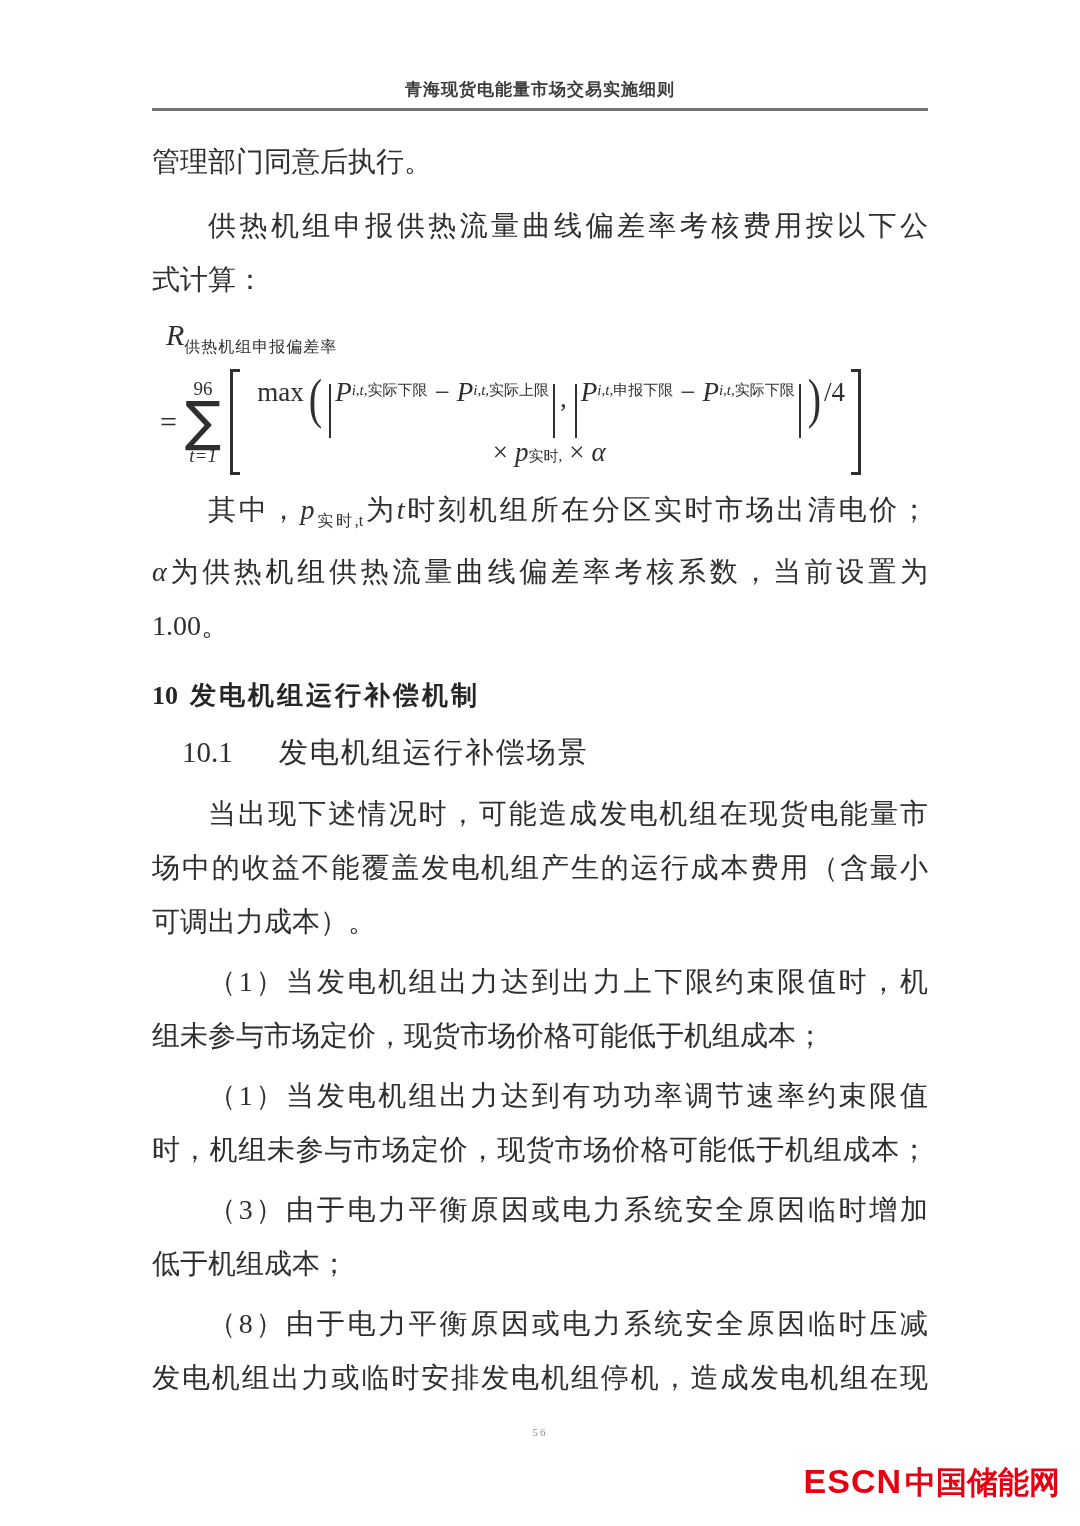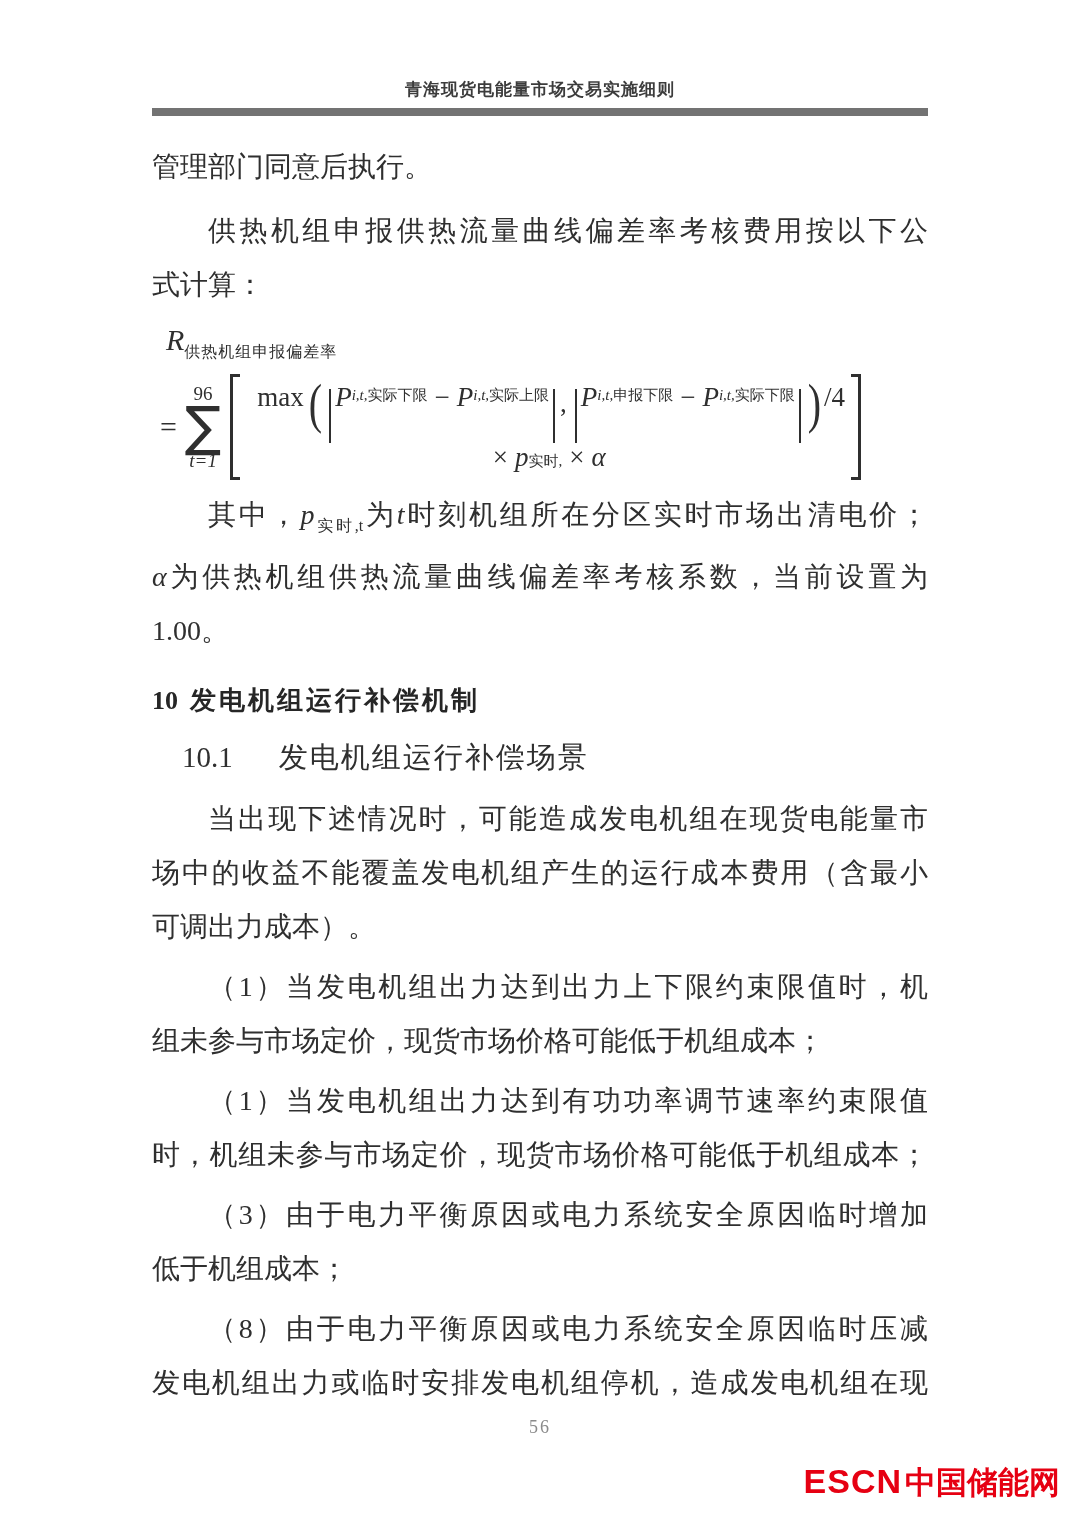--- a/index.html
+++ b/index.html
@@ -12,21 +12,21 @@
     font-family:"Liberation Serif","DejaVu Serif",serif;
     color:#2f2f2f;
     overflow:hidden;
   }
   .doc-header {
     text-align:center;
     font-family:"Liberation Sans","DejaVu Sans",sans-serif;
     font-size:17px; font-weight:bold; color:#3c3c3c;
     letter-spacing:1px;
     padding-bottom:7px;
-    border-bottom:8px solid #737373;
+    border-bottom:3px solid #737373;
   }
   .content { margin-top:24px; }
   .line {
     font-size:28px; line-height:54px; height:54px;
     text-align:justify; text-align-last:justify;
     color:#2f2f2f;
   }
   .line.left { text-align:left; text-align-last:left; }
   .ind { text-indent:56px; }
   .mt8 { margin-top:8px; } .mt10 { margin-top:10px; } .mt6 { margin-top:6px; }
@@ -72,21 +72,21 @@
   .vbar { width:2px; height:54px; background:#2f2f2f; margin:0 4px; transform:translateY(5px); flex:none; }
   .bigp { display:inline-block; font-size:40px; font-weight:400; transform:scaleY(1.35); margin:0 3px; }
   .fx { margin:0 7px; }
 
   
   .line sub { font-size:16px; }
 
   
   .page-num {
     position:absolute; left:0; right:0; bottom:88px;
-    text-align:center; font-size:18px; color:#8a8a8a; letter-spacing:2px;
+    text-align:center; font-size:11px; color:#8a8a8a; letter-spacing:2px;
   }
   .logo {
     position:absolute; right:20px; bottom:22px;
     font-family:"Liberation Sans","DejaVu Sans",sans-serif;
     color:#e60012; font-weight:900; white-space:nowrap;
   }
   .logo .latin { font-size:34px; letter-spacing:1px; margin-right:3px; }
   .logo .cjk { font-size:31px; letter-spacing:0; }
 </style>
 </head>

